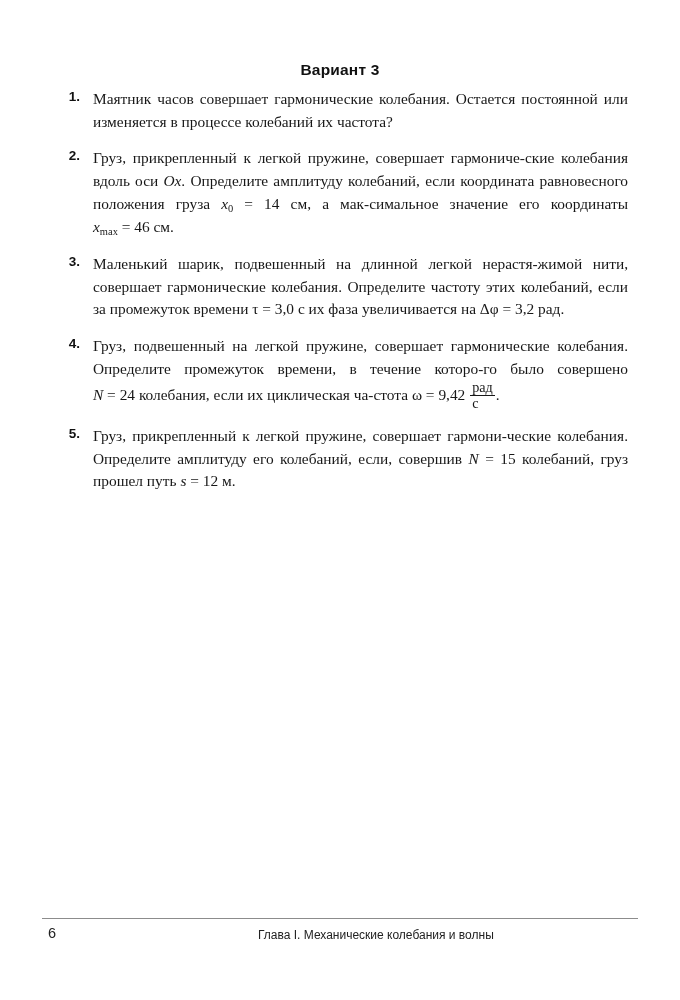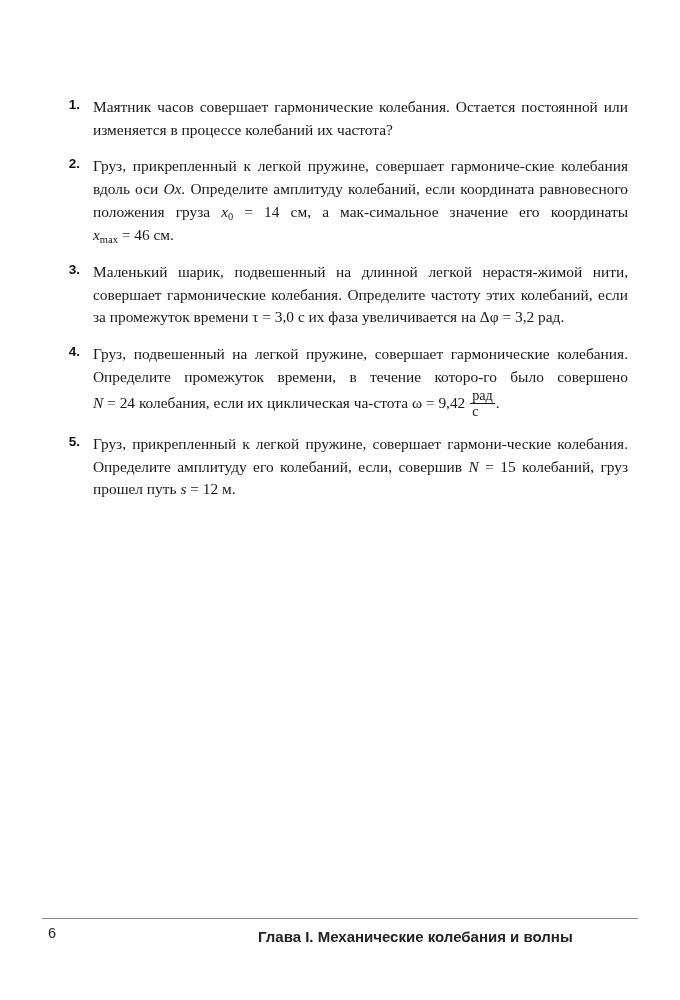--- a/index.html
+++ b/index.html
@@ -56,21 +56,20 @@
     color: #111;
   }
   .problem .body {
     font-family: "Liberation Serif", serif;
     font-size: 15.4px;
     line-height: 1.47;
     text-align: justify;
     text-justify: inter-word;
     color: #171717;
     hyphens: manual;
-    margin-top: 8px;
   }
   .problem .body i {
     font-style: italic;
   }
   sub {
     font-size: 0.68em;
     vertical-align: -0.28em;
   }
   .frac {
     display: inline-block;
@@ -105,31 +104,31 @@
     font-family: "Liberation Sans", sans-serif;
     font-size: 14.5px;
     color: #222;
   }
   .running-head {
     position: absolute;
     left: 258px;
     top: 928px;
     width: 380px;
     font-family: "Liberation Sans", sans-serif;
-    font-size: 15px;
+    font-size: 12px;
     color: #222;
     white-space: nowrap;
-    font-weight: bold;
   }
 </style>
 </head>
 <body>
 
 <div class="page">
 
+  <div class="title">Вариант 3</div>
 
   <div class="problems">
 
     <div class="problem">
       <span class="num">1.</span>
       <div class="body">Маятник часов совершает гармонические колебания. Остается постоянной или изменяется в процессе колебаний их частота?</div>
     </div>
 
     <div class="problem">
       <span class="num">2.</span>

